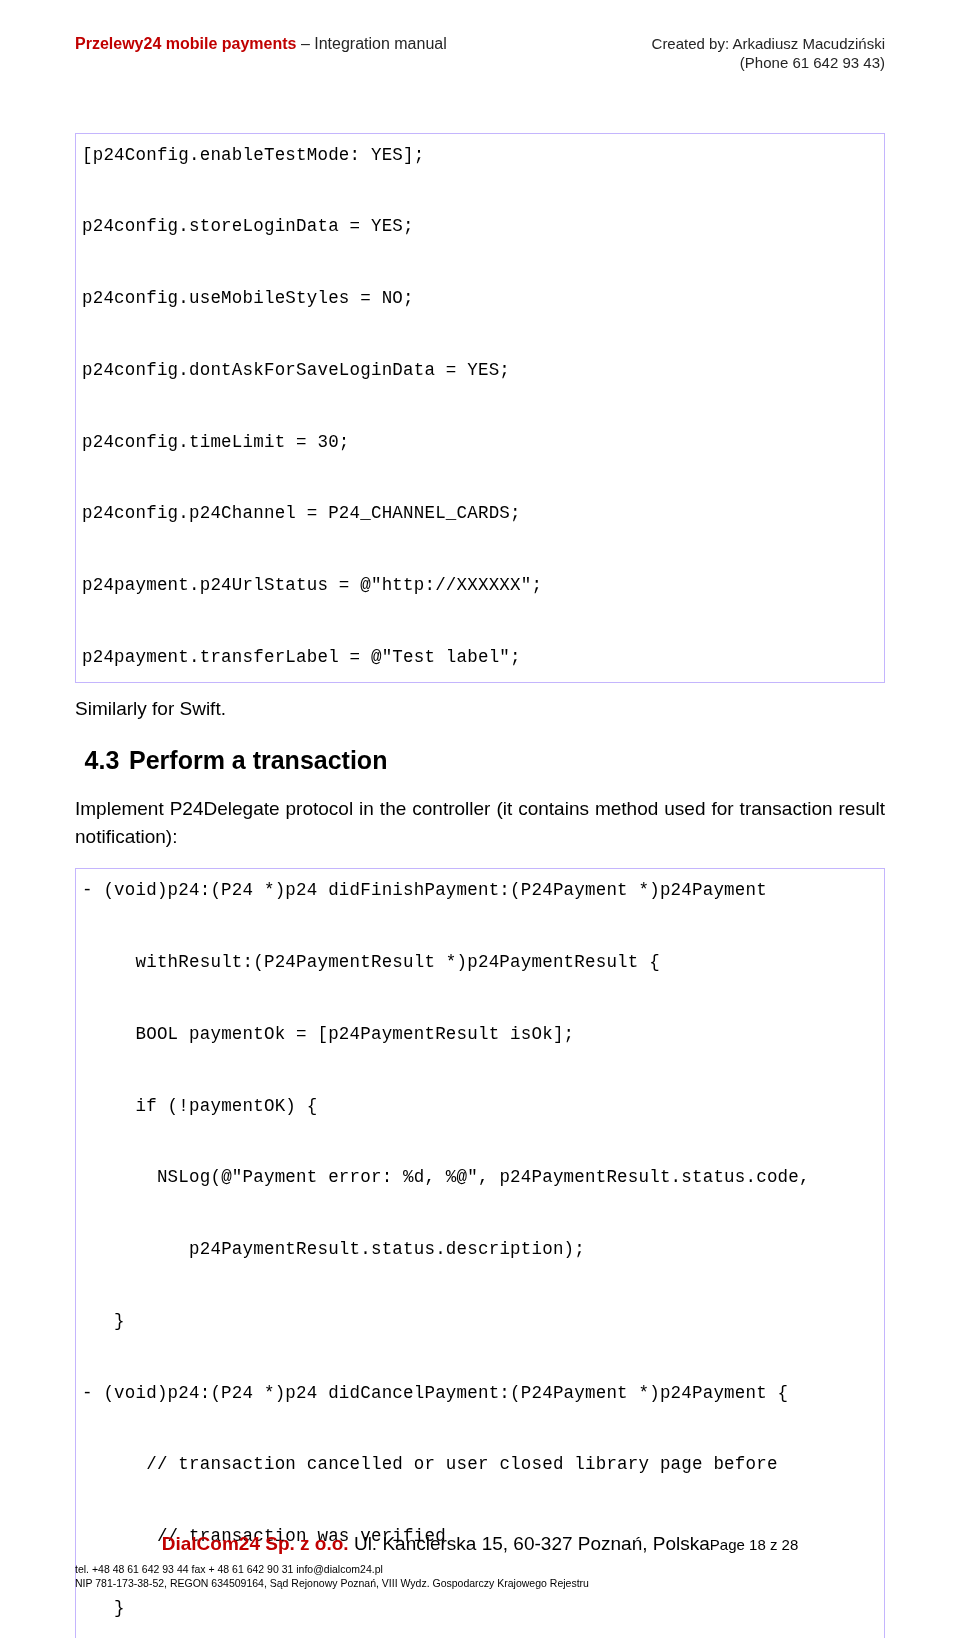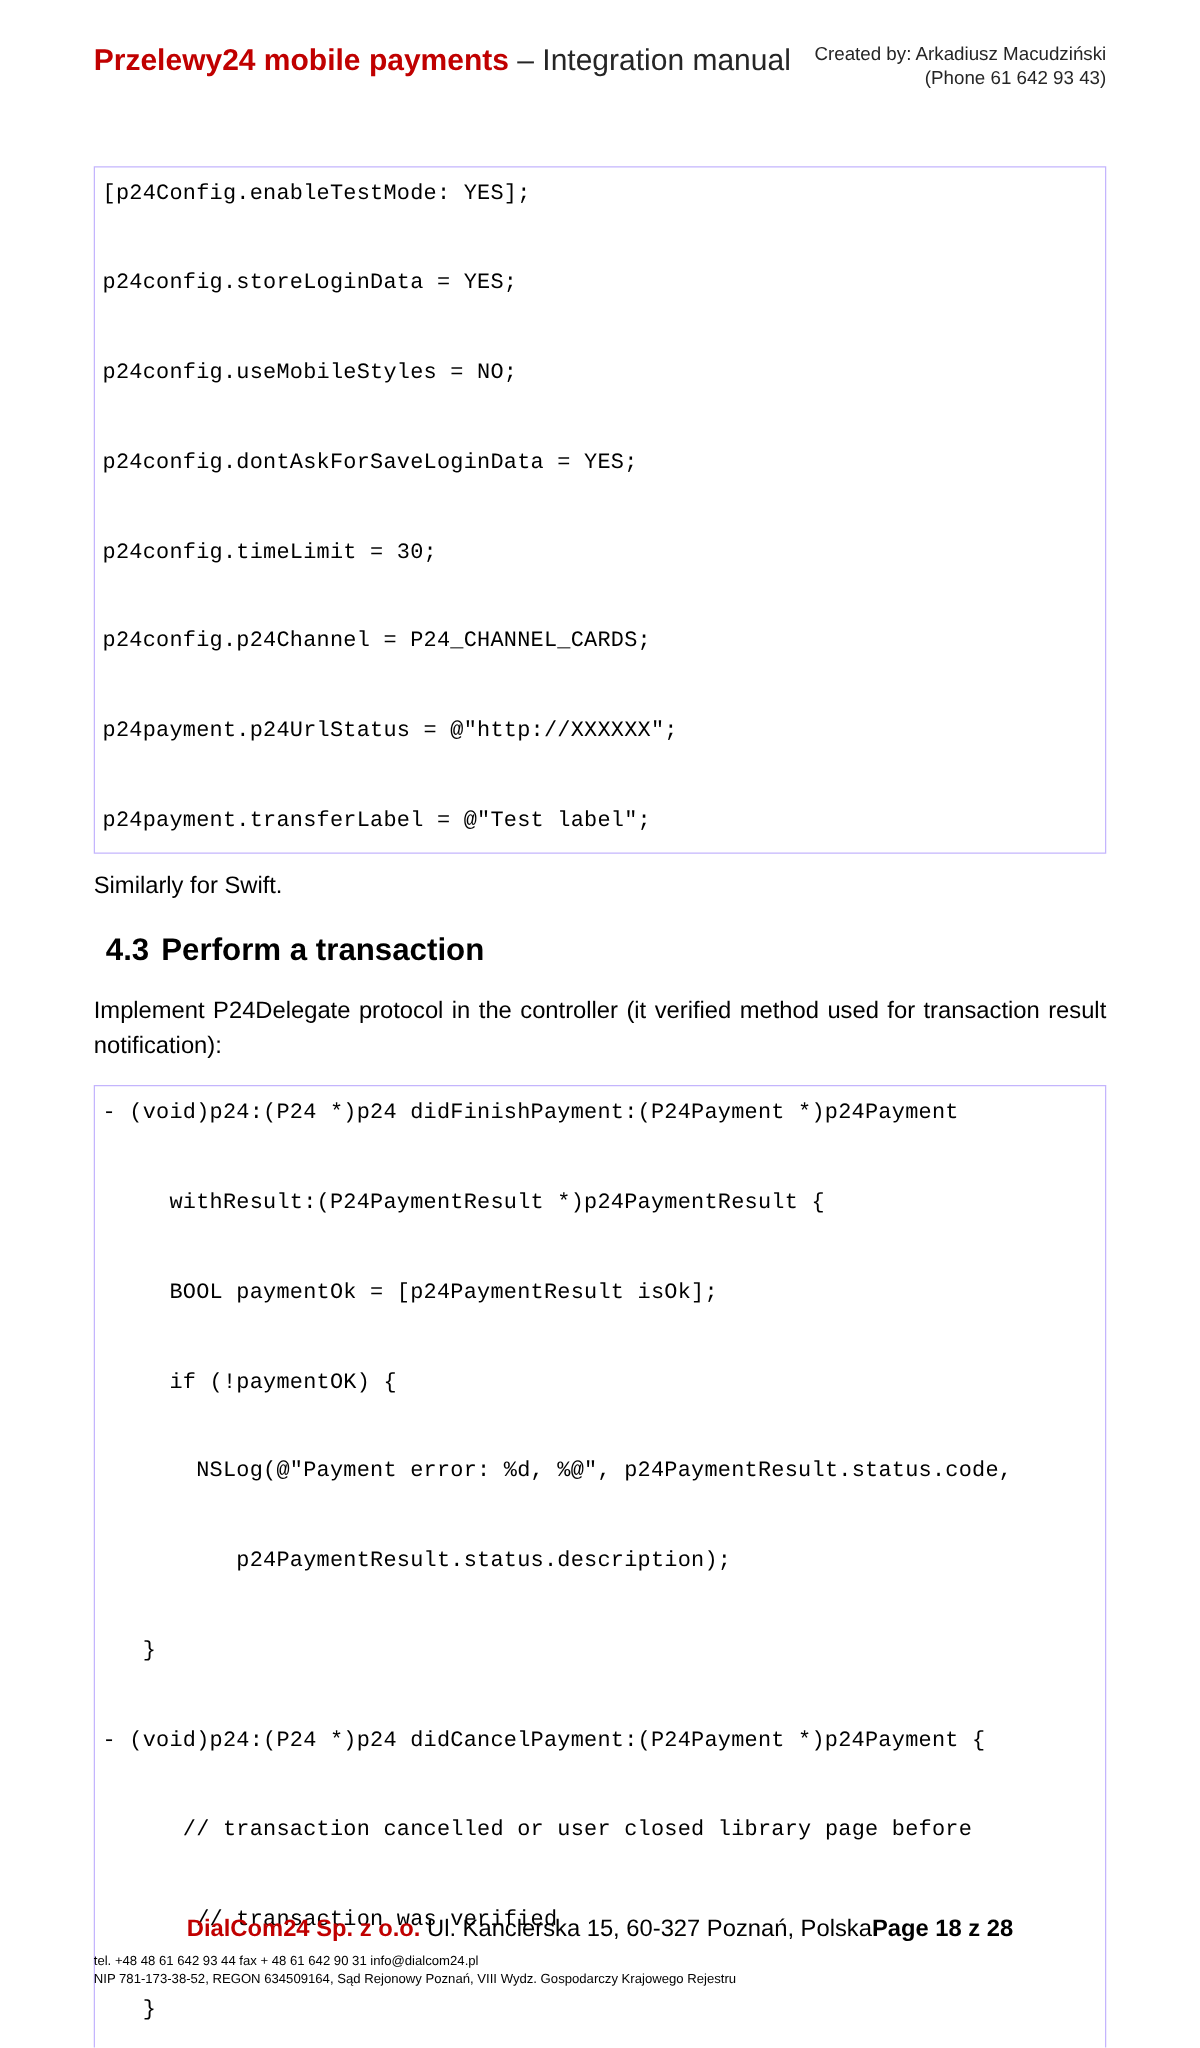--- a/index.html
+++ b/index.html
@@ -6,21 +6,21 @@
   body {
     width: 960px;
     height: 1638px;
     background: #fff;
     font-family: "Century Gothic", "Avant Garde", Futura, "Trebuchet MS", sans-serif;
     color: #000;
     position: relative;
     padding: 35px 75px 0 75px;
   }
   .header { display: flex; justify-content: space-between; align-items: flex-start; margin-bottom: 60px; }
-  .header-left { font-size: 24px; }
+  .header-left { font-size: 16px; }
   .header-title-bold { color: #c00000; font-weight: bold; }
   .header-title-thin { color: #252525; font-weight: 300; }
   .header-right { text-align: right; font-size: 15px; color: #252525; line-height: 1.25; }
   .header-right .created { }
   .header-right .phone { }
   .code-box {
     border: 1px solid #c4b5fd;
     padding: 4px 6px 6px 6px;
     font-family: "Courier New", Courier, monospace;
     font-size: 17.5px;
@@ -45,21 +45,21 @@
   .footer {
     position: absolute;
     bottom: 48px;
     left: 75px;
     right: 75px;
   }
   .footer-line { display: flex; justify-content: center; align-items: baseline; font-size: 19px; }
   .footer-company { }
   .footer-company .bold { color: #c00000; font-weight: bold; }
   .footer-company .addr { font-weight: 300; }
-  .footer-page { font-weight: 700; font-size: 19px; }
+  .footer-page { font-weight: 400; font-size: 15px; }
   .footer-legal { font-size: 10.5px; line-height: 1.35; color: #000; margin-top: 7px; font-weight: 300; max-width: 620px; }
 </style>
 </head>
 <body>
 
 <div class="header">
   <div class="header-left">
     <span class="header-title-bold">Przelewy24 mobile payments</span><span class="header-title-thin"> – </span><span class="header-title-thin">Integration manual</span>
   </div>
   <div class="header-right">
@@ -87,21 +87,21 @@
 p24payment.p24UrlStatus = @"http://XXXXXX";
 
 p24payment.transferLabel = @"Test label";</div>
 
 <p class="body-text">Similarly for Swift.</p>
 
 <h2 class="section">
   <span class="num">4.3</span><span>Perform a transaction</span>
 </h2>
 
-<p class="body-text justify">Implement P24Delegate protocol in the controller (it verified method used for transaction result notification):</p>
+<p class="body-text justify">Implement P24Delegate protocol in the controller (it contains method used for transaction result notification):</p>
 
 <div class="code-box">- (void)p24:(P24 *)p24 didFinishPayment:(P24Payment *)p24Payment
 
      withResult:(P24PaymentResult *)p24PaymentResult {
 
      BOOL paymentOk = [p24PaymentResult isOk];
 
      if (!paymentOK) {
 
        NSLog(@"Payment error: %d, %@", p24PaymentResult.status.code,

